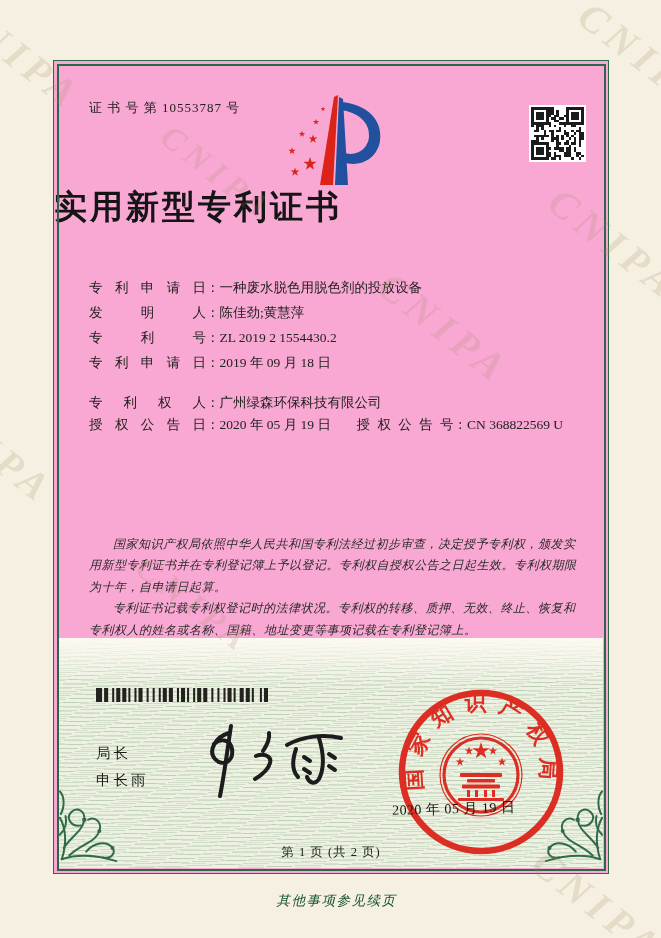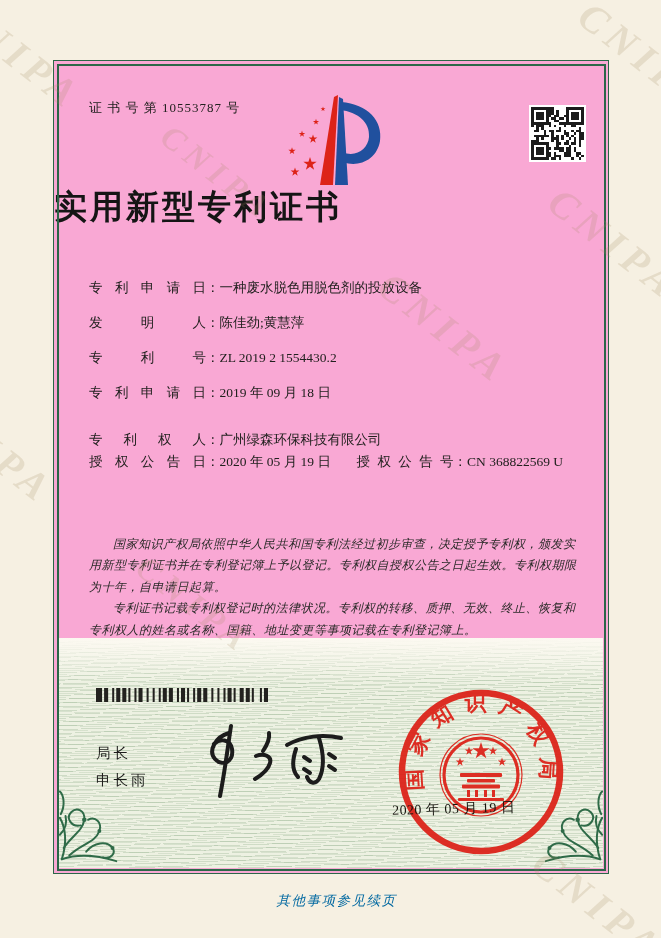--- a/index.html
+++ b/index.html
@@ -41,22 +41,22 @@
   .cert-no{position:absolute; left:35px; top:38px; font-size:13px; letter-spacing:1px;}
   .logo{position:absolute; left:228px; top:34px; width:104px; height:92px;}
   .qr{position:absolute; left:475px; top:44px; width:53px; height:53px; background:#fff; padding:2px;}
   .title{
     position:absolute; left:0; right:0; top:124px; text-align:left;
     font-size:33px; font-weight:bold; letter-spacing:3px; color:#151515;
   }
   
   .fields{position:absolute; left:35px; top:217px; width:500px; font-size:13.5px; line-height:20px;}
   .frow{margin:0;}
-  .frow + .frow{margin-top:15px;}
-  .frow.r5{margin-top:27px;}
+  .frow + .frow{margin-top:5px;}
+  .frow.r5{margin-top:20px;}
   .frow.r6{margin-top:22px;}
   .frow.r7{margin-top:2px;}
   .lbl{display:inline-block; width:117px; text-align:justify; text-align-last:justify; vertical-align:top;}
   .val{display:inline-block; vertical-align:top; max-width:368px;}
   .gval{display:inline-block; width:127px; vertical-align:top;}
   .lbl2{display:inline-block; width:97px; text-align:justify; text-align-last:justify; vertical-align:top; margin-left:10px;}
   
   .paras{position:absolute; left:35px; top:473px; width:496px;}
   .paras p{margin:0; font-size:12px; line-height:21.4px; text-indent:2em;
     font-style:italic; letter-spacing:.5px; color:#2a2a28;}
@@ -66,21 +66,21 @@
     font-family:"Liberation Sans","DejaVu Sans",sans-serif;
     font-size:14.5px; line-height:27px; letter-spacing:3px; color:#1d1d1b;}
   .sig-script{position:absolute; left:145px; top:660px; width:158px; height:82px; z-index:3;}
   .seal{position:absolute; left:342px; top:626px; width:170px; height:170px; z-index:2;}
   .seal svg{mix-blend-mode:multiply;}
   .seal-date{position:absolute; left:338px; top:739px; width:140px; z-index:3;
     font-size:14px; letter-spacing:.5px; color:#17150f; transform:rotate(-1.5deg); white-space:nowrap;}
   .page-no{position:absolute; left:0; right:0; top:783px; text-align:center; font-size:12.5px; letter-spacing:1px;}
   .continuation{
     position:absolute; left:0; right:0; top:892px; text-align:center; z-index:2;
-    font-size:13.5px; font-style:italic; letter-spacing:1.5px; color:#0369a1;margin-left:12px;
+    font-size:13.5px; font-style:italic; letter-spacing:1.5px; color:#14532d;margin-left:12px;
   }
 </style>
 </head>
 <body>
 
 <div class="page">
 
   <div class="frame">
     <div class="guilloche"></div>
     <div class="inner-border"></div>
@@ -462,20 +462,21 @@
             <rect x="79" y="103" width="3" height="7"></rect>
             <rect x="88" y="103" width="3" height="7"></rect>
             <rect x="96" y="103" width="3" height="7"></rect>
             <rect x="62" y="111" width="46" height="3" rx="1"></rect>
           </g>
         </g>
       </svg>
     </div>
     <div class="seal-date">2020 年 05 月 19 日</div>
 
+    <div class="page-no">第 1 页 (共 2 页)</div>
   </div>
 
   <div class="continuation">其他事项参见续页</div>
 
   <div class="wm-layer">
     <span class="wm" style="left:-30px;top:-12px">CNIPA</span>
     <span class="wm" style="left:598px;top:-8px">CNIPA</span>
     <span class="wm" style="left:176px;top:118px;font-size:33px">CNIPA</span>
     <span class="wm" style="left:568px;top:178px">CNIPA</span>
     <span class="wm" style="left:398px;top:262px">CNIPA</span>

